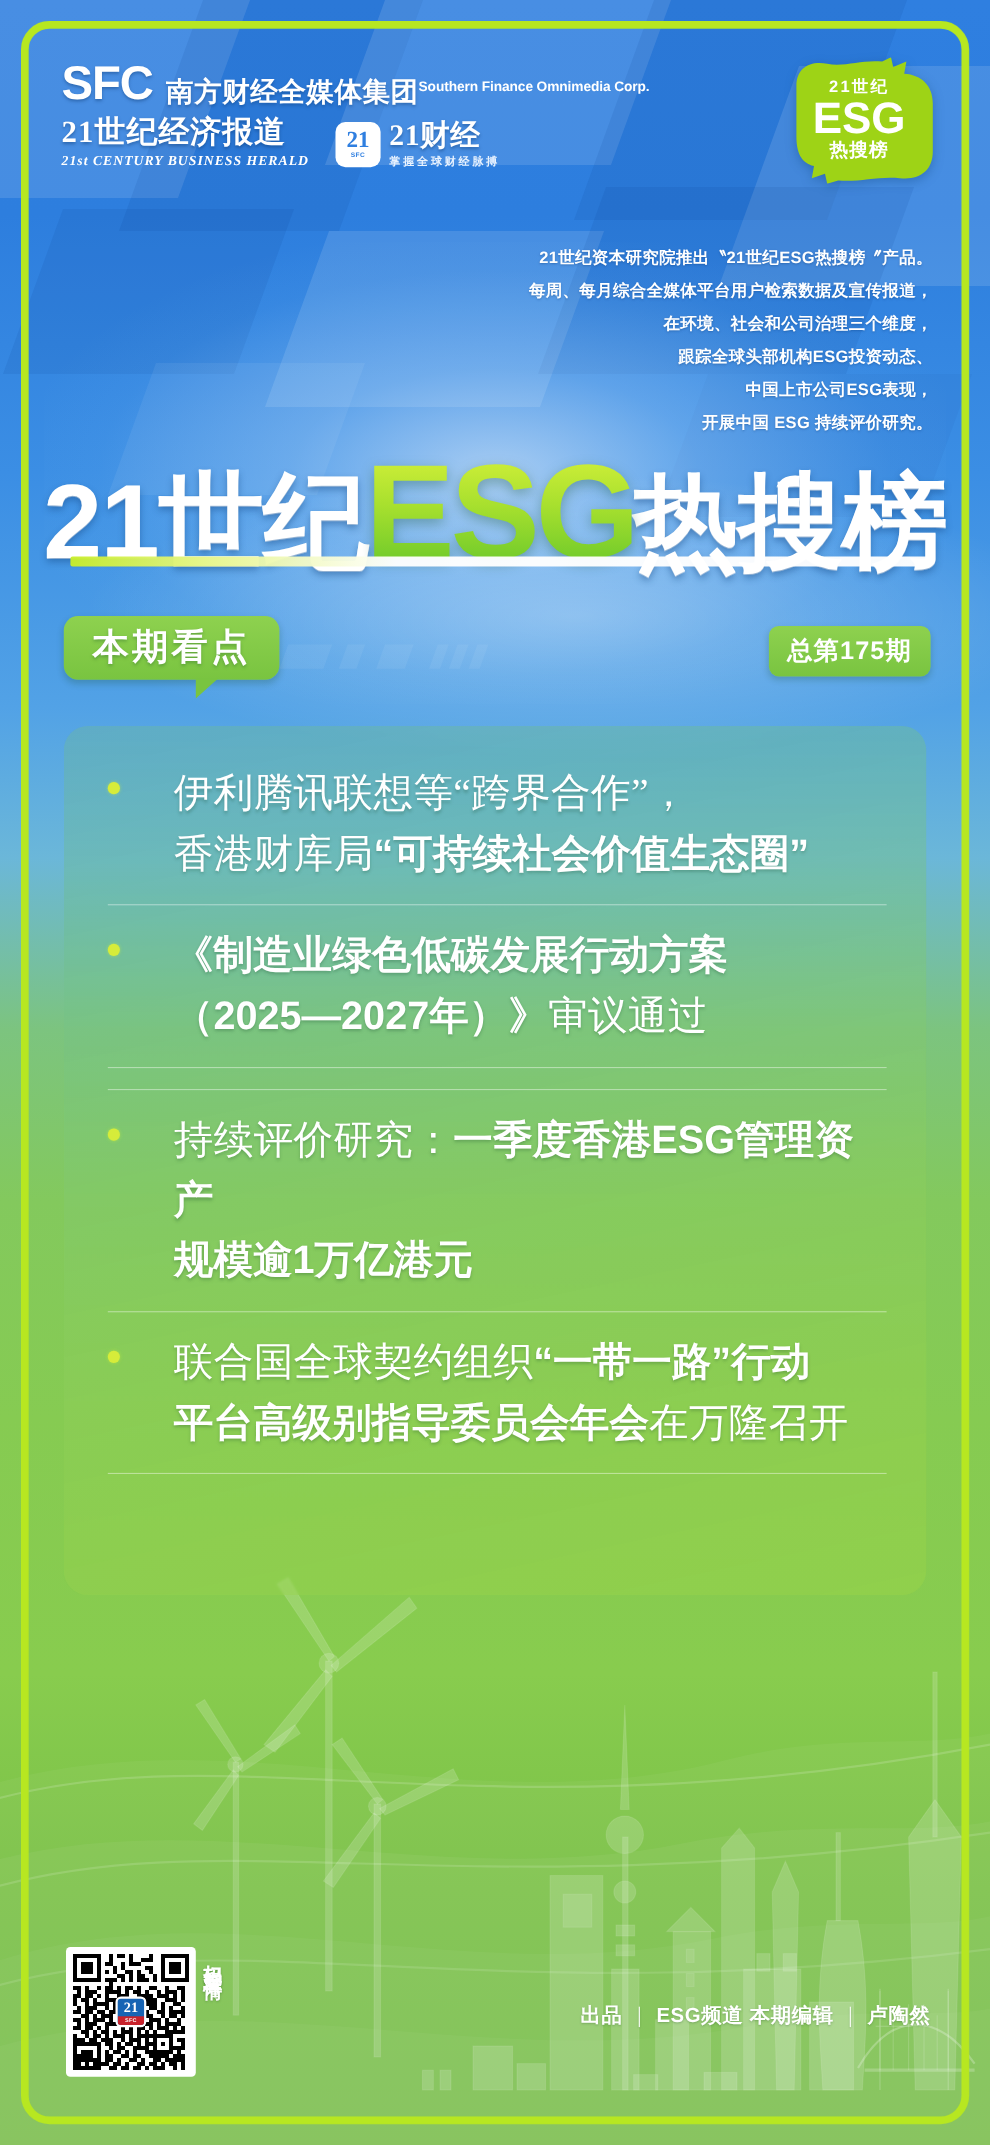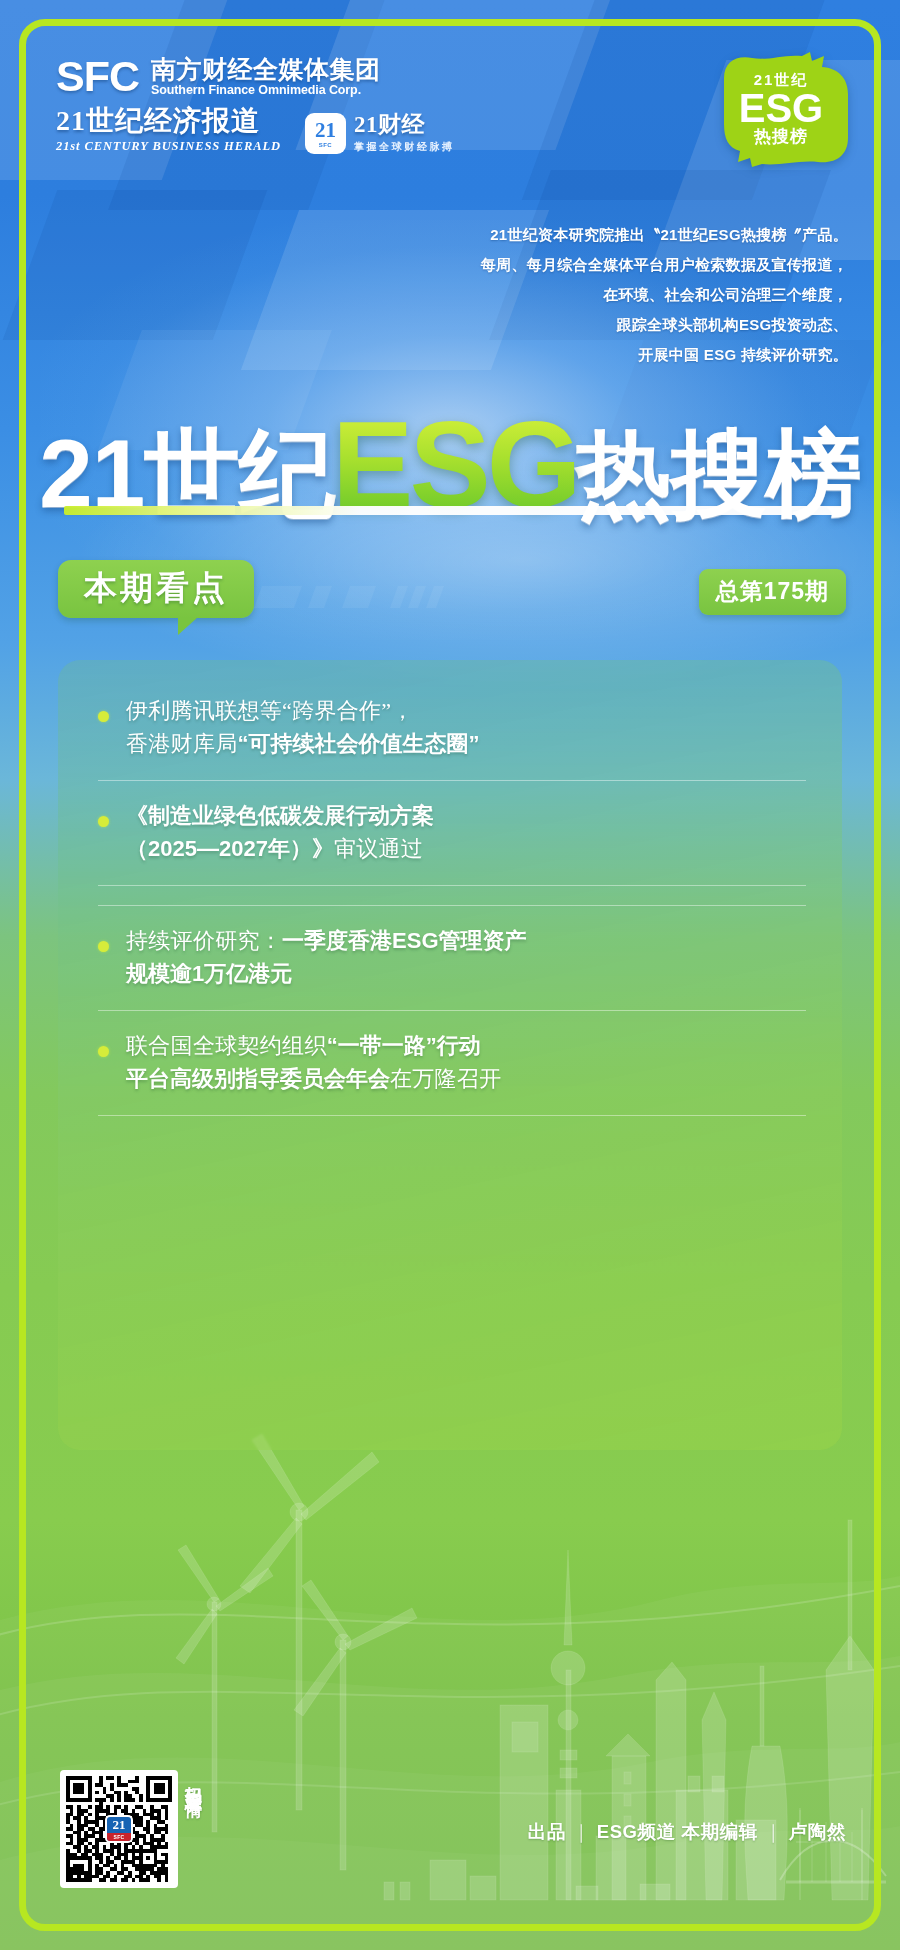--- a/index.html
+++ b/index.html
@@ -47,21 +47,21 @@
   }
 
   
   .logo-block { position:absolute; left:56px; top:56px; z-index:12; }
   .logo-row1 { display:flex; align-items:flex-end; gap:12px; }
   .sfc {
     font-size:43px; font-weight:bold; color:#fff; letter-spacing:-1px;
     line-height:.95; text-shadow:0 2px 3px rgba(0,40,90,.35);
     font-family:"Liberation Sans",sans-serif;
   }
-  .sfc-cn { display:flex; flex-direction:column; }
+  .sfc-cn { display:flex; }
   .sfc-cn-main {
     font-size:25px; font-weight:bold; color:#fff; line-height:1.05;
     letter-spacing:.5px; text-shadow:0 2px 3px rgba(0,40,90,.35);
   }
   .sfc-cn-en { font-size:12.5px; font-weight:bold; color:#fff; letter-spacing:-.1px; margin-top:1px; }
 
   .logo-row2 { display:flex; align-items:flex-end; gap:24px; margin-top:9px; }
   .herald { display:flex; flex-direction:column; }
   .herald-cn {
     font-family:"Liberation Serif","DejaVu Serif",serif;
@@ -75,21 +75,21 @@
   .cj-wrap { display:flex; align-items:center; gap:8px; }
   .cj-mark {
     width:41px; height:41px; border-radius:9px; background:#fff;
     display:flex; flex-direction:column; align-items:center; justify-content:center;
   }
   .cj-mark-21 { font-size:21px; font-weight:bold; color:#2f7fe0; line-height:1;
     font-family:"Liberation Serif",serif; }
   .cj-mark-sub { font-size:6px; font-weight:bold; color:#2f7fe0; letter-spacing:.4px; margin-top:1px;}
   .cj-txt { display:flex; flex-direction:column; }
   .cj-main {
-    font-family:"Liberation Serif",serif; font-size:23px; font-weight:bold; color:#fff;
+    font-family:"Liberation Serif",serif; font-size:27px; font-weight:bold; color:#fff;
     line-height:1.05; letter-spacing:.5px; text-shadow:0 2px 3px rgba(0,40,90,.4);
   }
   .cj-sub { font-size:10px; color:#e9f3ff; letter-spacing:2.6px; margin-top:2px; font-weight:bold;}
 
   
   .leaf-badge { position:absolute; right:44px; top:52px; width:150px; height:115px; z-index:14; }
   .leaf-badge svg { position:absolute; inset:0; width:100%; height:100%; filter:drop-shadow(0 3px 5px rgba(0,50,100,.3)); }
   .leaf-txt { position:absolute; inset:0; display:flex; flex-direction:column;
               align-items:center; justify-content:center; gap:0px; }
   .leaf-21 { font-size:15px; font-weight:bold; color:#fff; letter-spacing:2px; line-height:1.1; }
@@ -160,22 +160,23 @@
       rgba(150,210,80,.42) 78%, rgba(158,214,72,.40) 100%);
     backdrop-filter:blur(1px);
     padding:34px 32px 0 34px;
   }
   .item { position:relative; padding:0 0 0 34px; }
   .bullet {
     position:absolute; left:6px; top:17px; width:11px; height:11px;
     border-radius:50%; background:#d6ec3a; box-shadow:0 0 3px rgba(200,240,60,.6);
   }
   .line {
-    color:#fff; font-size:22px; line-height:1.52; letter-spacing:.3px;
+    color:#fff; font-size:36px; line-height:1.52; letter-spacing:.3px;
     text-shadow:0 2px 3px rgba(20,70,40,.28);
+    margin-left:32px;
   }
   .light {
     font-family:"Liberation Serif","DejaVu Serif",serif; font-weight:normal;
   }
   .bold { font-weight:bold; font-family:"Liberation Sans",sans-serif; letter-spacing:0px; }
   .sep { height:1px; background:rgba(255,255,255,.42); margin:19px 4px 18px 6px; }
 
   
   .scene { position:absolute; left:0; right:0; bottom:0; height:560px; z-index:8; overflow:hidden; }
   .scene svg { position:absolute; inset:0; width:100%; height:100%; }
@@ -274,20 +275,21 @@
       <div class="leaf-esg">ESG</div>
       <div class="leaf-rs">热搜榜</div>
     </div>
   </div>
 
   <div class="desc">
     <div>21世纪资本研究院推出〝21世纪ESG热搜榜〞产品。</div>
     <div>每周、每月综合全媒体平台用户检索数据及宣传报道，</div>
     <div>在环境、社会和公司治理三个维度，</div>
     <div>跟踪全球头部机构ESG投资动态、</div>
+    <div>中国上市公司ESG表现，</div>
     <div>开展中国 ESG 持续评价研究。</div>
   </div>
 
   <div class="hero">
     <div class="hero-inner">
       <span class="hero-seg hero-white">21世纪</span>
       <span class="hero-seg hero-esg">ESG</span>
       <span class="hero-seg hero-white">热搜榜</span>
     </div>
   </div>

